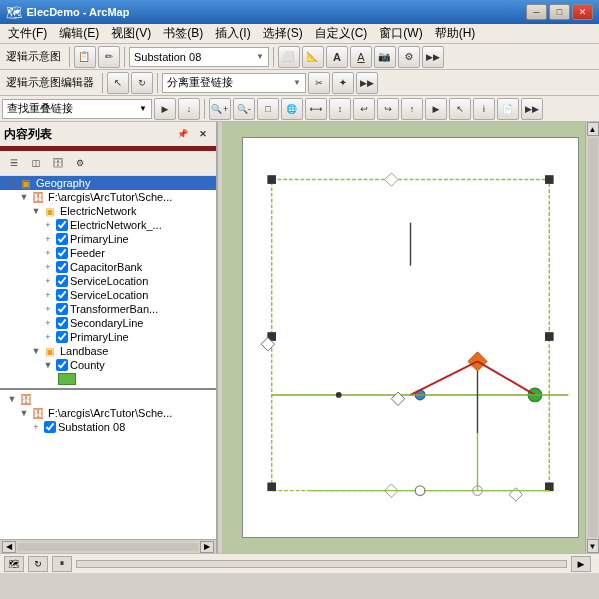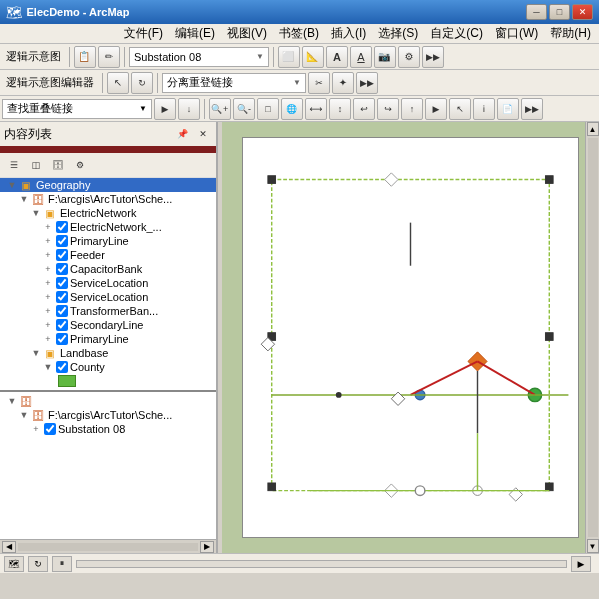--- a/index.html
+++ b/index.html
@@ -29,21 +29,20 @@
     .title-btn.close { background: linear-gradient(to bottom, #e85040, #c03020); color: white; }
 
     
     .menu-bar {
       background: #f0ece4;
       height: 20px;
       display: flex;
       align-items: center;
       border-bottom: 1px solid #bbb;
       padding: 0 2px;
-      justify-content: flex-end;
     }
     .menu-item {
       padding: 1px 6px;
       font-size: 12px;
       color: #000;
       cursor: pointer;
     }
     .tb-btn {
       width: 22px; height: 22px;
       background: linear-gradient(to bottom, #fafafa, #e0dcd4);
@@ -90,24 +89,24 @@
       width: 218px;
       min-width: 218px;
       background: white;
       border-right: 2px solid #aaa;
       display: flex;
       flex-direction: column;
       overflow: hidden;
     }
     .toc-header {
       background: #f0ece4;
-      border-bottom: 7px solid #7f1d1d;
+      border-bottom: 5px solid #7f1d1d;
       padding: 3px 4px;
       font-size: 12px;
-      font-weight: normal;
+      font-weight: bold;
       display: flex;
       justify-content: space-between;
       align-items: center;
     }
     .toc-header-icons { display: flex; gap: 2px; }
     .toc-icon-btn {
       width: 18px; height: 18px;
       display: flex; align-items: center; justify-content: center;
       font-size: 9px; cursor: pointer; color: #333;
       border: 1px solid transparent;

